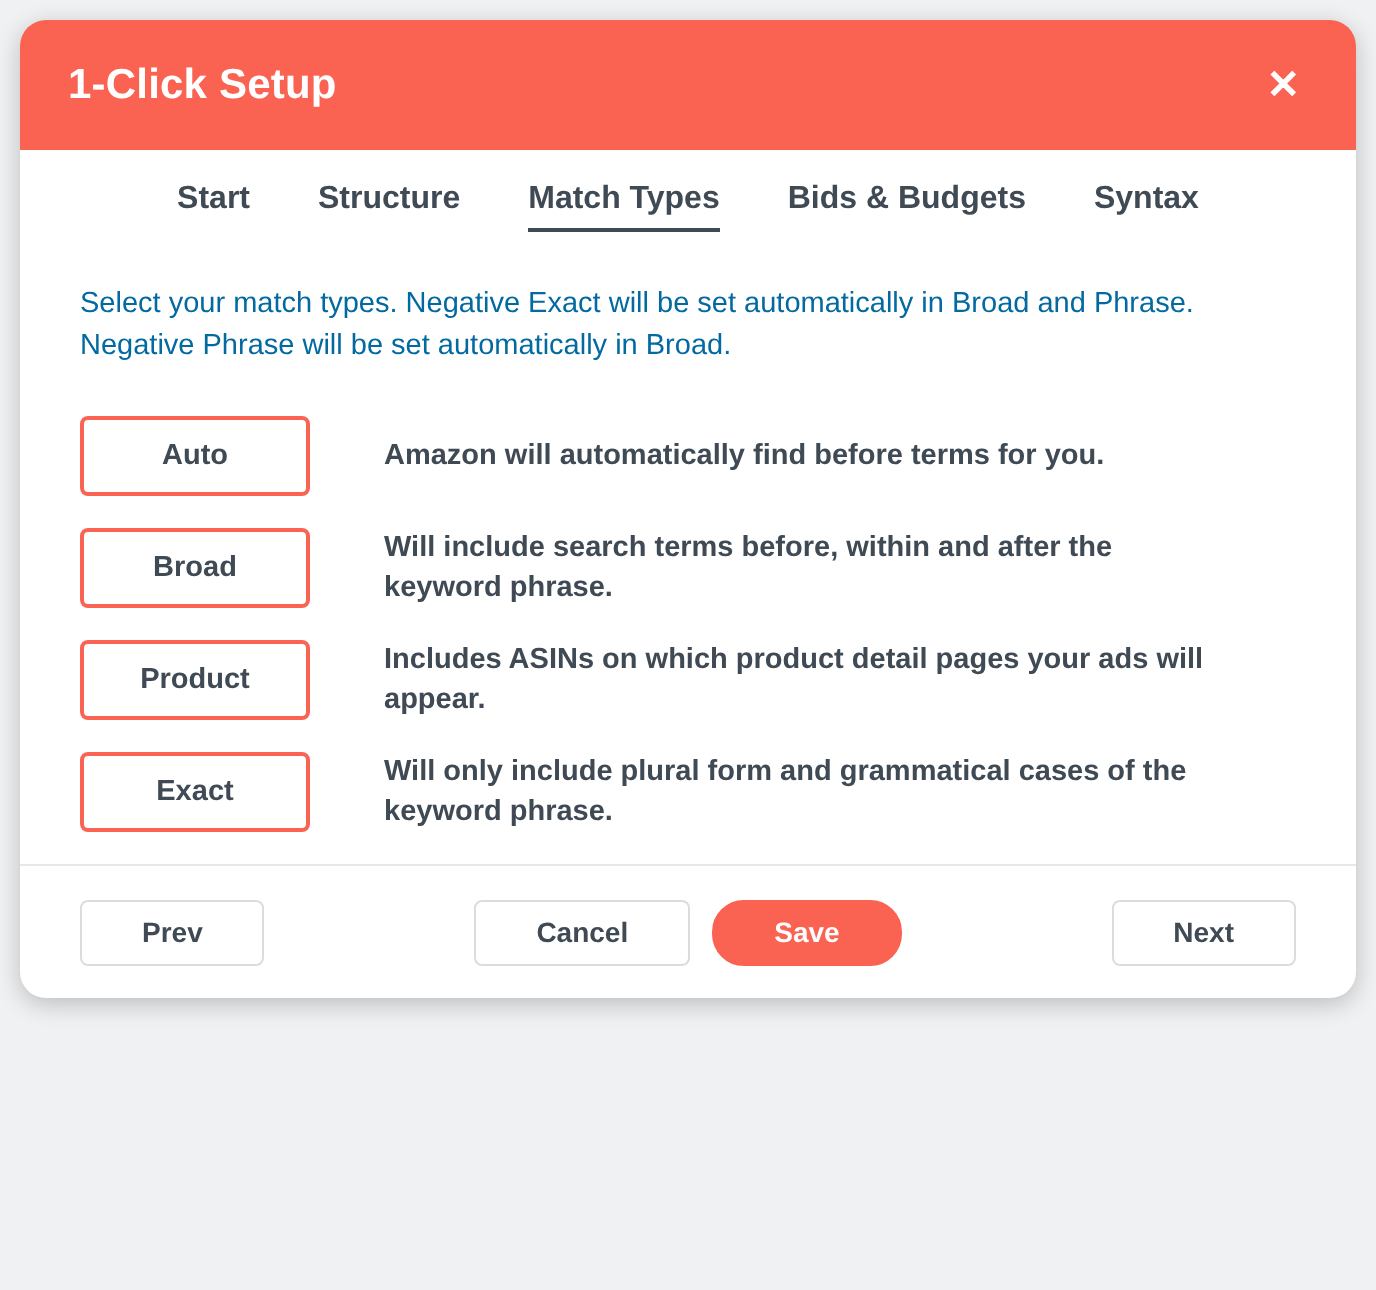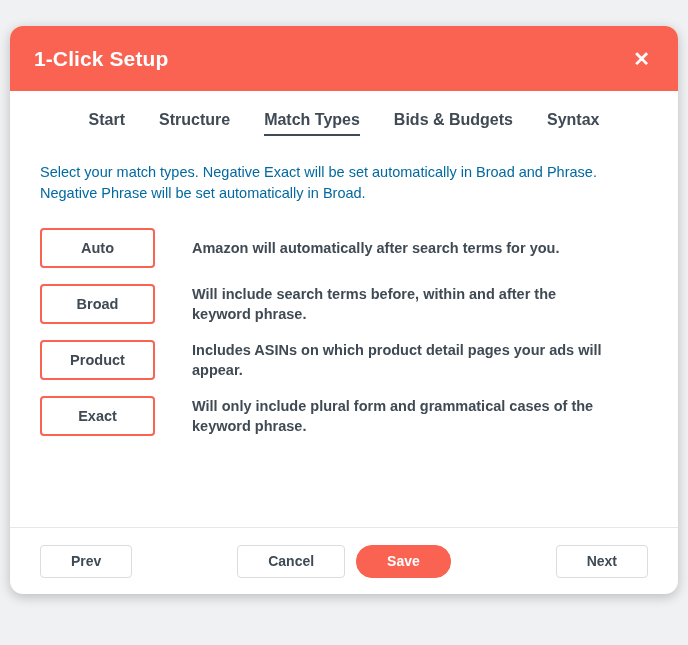--- a/index.html
+++ b/index.html
@@ -10,30 +10,31 @@
     width: 688px;
     height: 645px;
     background: #f0f1f3;
     font-family: "Liberation Sans", sans-serif;
     overflow: hidden;
   }
 
   .modal {
     position: absolute;
     left: 10px;
-    top: 26px;
+    top: 10px;
     width: 668px;
-    height: 568px;
+    height: 489px;
     background: #ffffff;
     border-radius: 13px;
     box-shadow: 0 3px 12px rgba(0,0,0,0.22);
     display: flex;
     flex-direction: column;
     overflow: hidden;
     box-sizing: border-box;
+    gap: 12px;
   }
 
   
   .modal-header {
     height: 65px;
     flex: 0 0 65px;
     background: #fa6252;
     display: flex;
     align-items: center;
     justify-content: space-between;
@@ -65,21 +66,20 @@
     overflow: hidden;
   }
 
   .tabs {
     display: flex;
     justify-content: center;
     align-items: flex-start;
     gap: 34px;
     padding-top: 4px;
     padding-bottom: 4px;
-    margin-top: 16px;
   }
   .tab {
     font-size: 16px;
     font-weight: bold;
     color: #3f4a54;
     padding-bottom: 5px;
     cursor: pointer;
     border-bottom: 2px solid transparent;
     white-space: nowrap;
   }
@@ -197,21 +197,21 @@
       <div class="tab">Bids &amp; Budgets</div>
       <div class="tab">Syntax</div>
     </div>
 
     <div class="intro">Select your match types. Negative Exact will be set automatically in Broad and Phrase. Negative Phrase will be set automatically in Broad.</div>
 
     <div class="match-list">
 
       <div class="match-row">
         <div class="match-btn selected">Auto</div>
-        <div class="match-desc">Amazon will automatically after search terms for you.</div>
+        <div class="match-desc">Amazon will automatically find before terms for you.</div>
       </div>
 
       <div class="match-row">
         <div class="match-btn selected">Broad</div>
         <div class="match-desc">Will include search terms before, within and after the keyword phrase.</div>
       </div>
 
       <div class="match-row">
         <div class="match-btn selected">Product</div>
         <div class="match-desc">Includes ASINs on which product detail pages your ads will appear.</div>

